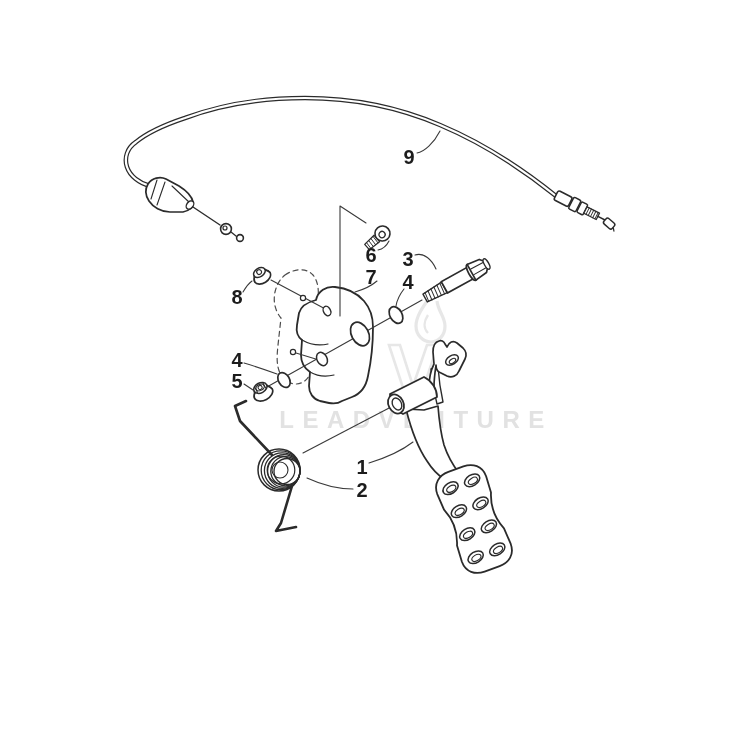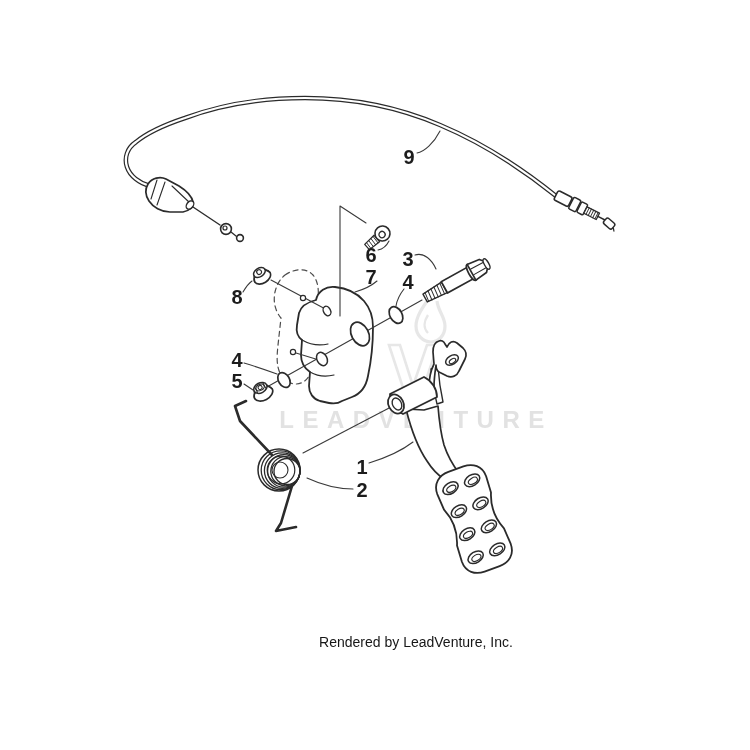--- a/index.html
+++ b/index.html
@@ -231,15 +231,14 @@
         <text x="408" y="289" class="callout">4</text>
         <text x="237" y="367" class="callout">4</text>
         <text x="237" y="388" class="callout">5</text>
         <text x="371" y="262" class="callout">6</text>
         <text x="371" y="284" class="callout">7</text>
         <text x="237" y="304" class="callout">8</text>
         <text x="409" y="164" class="callout">9</text>
       </g>
 </svg>
 
-<div class="footer">Rendered by LeadVenture, Inc.</div>
 
 </div>
 
 </body></html>

